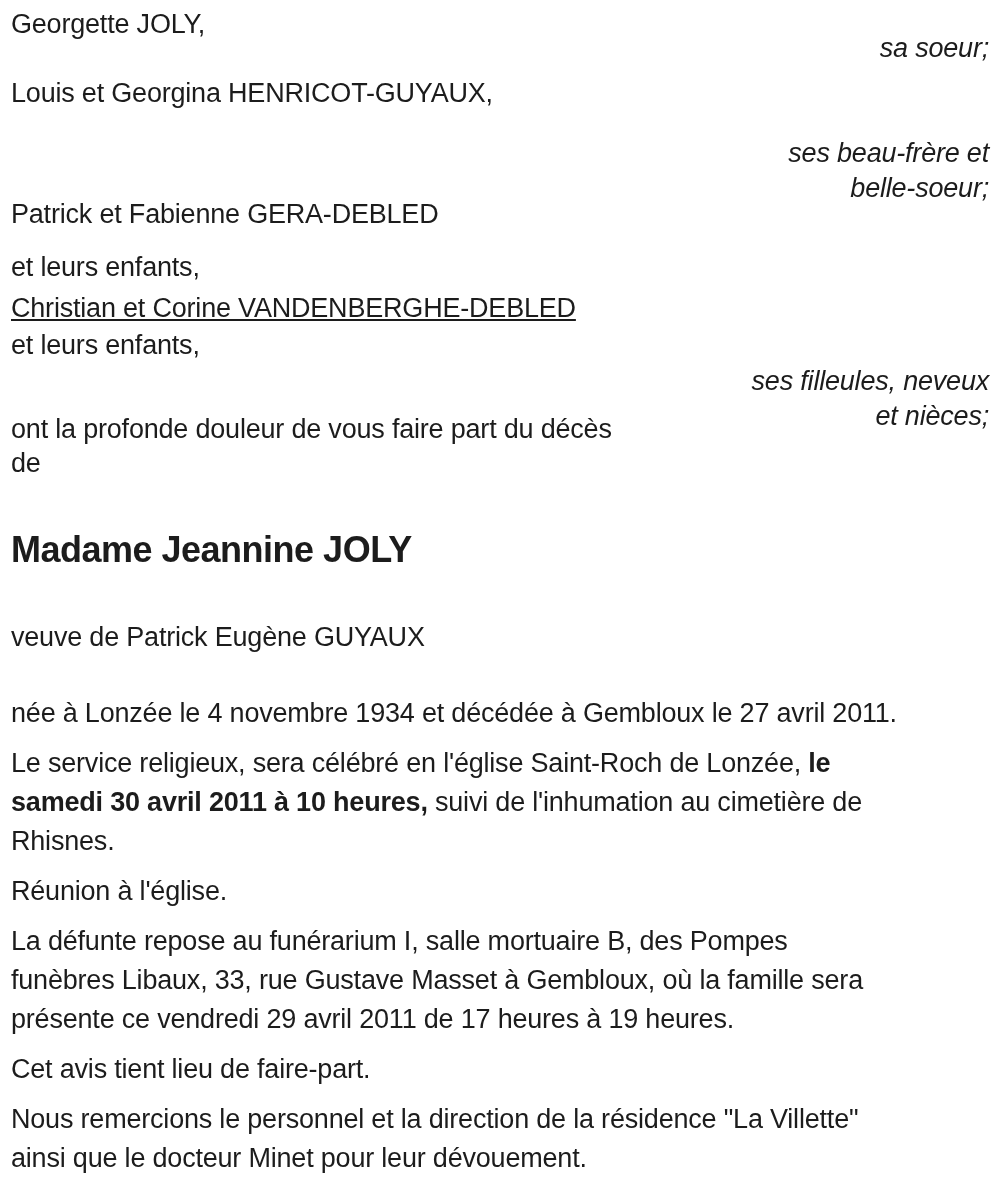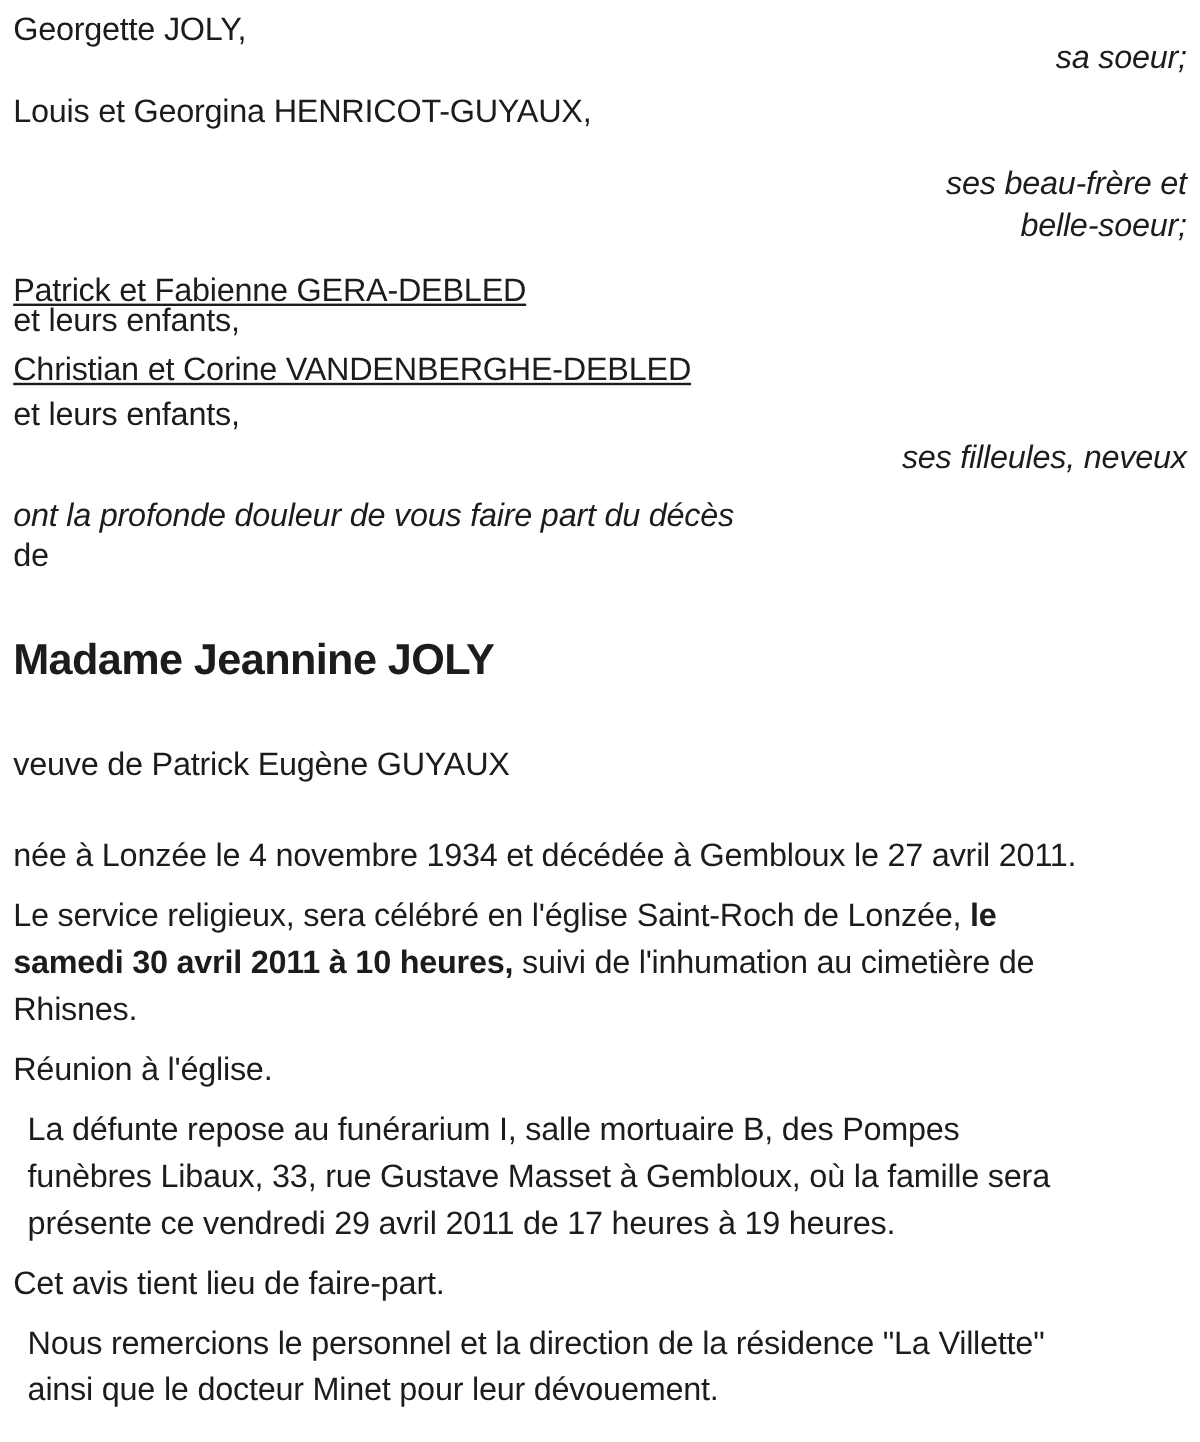--- a/index.html
+++ b/index.html
@@ -33,47 +33,46 @@
   .ln.right {
     text-align: right;
     font-style: italic;
   }
   .t-g1n1 { top: 6px; }
   .t-g1r1 { top: 30px; }
   .t-g2n1 { top: 75px; }
   .t-g2n2 { top: 112px; }
   .t-g2r1 { top: 135px; }
   .t-g2r2 { top: 170px; }
-  .t-g3n1 { top: 224px; text-decoration: underline; }
+  .t-g3n1 { top: 196px; }
   .t-g3n2 { top: 249px; }
   .t-g3n3 { top: 290px; text-decoration: underline; }
   .t-g3n4 { top: 327px; }
   .t-g3r1 { top: 363px; }
   .t-g3r2 { top: 398px; }
-  .t-ann1 { top: 411px; font-style: italic; }
+  .t-ann1 { top: 411px; }
   .t-ann2 { top: 445px; }
 
   
   .flow {
     padding: 0 11px;
   }
   .flow h1 {
     margin: 36px 0 0 0;
     font-size: 36px;
     line-height: 48px;
     font-weight: bold;
     letter-spacing: -0.5px;
   }
   .flow p {
     margin: 11px 0 0 0;
     line-height: 39px;
   }
   .flow p.multiline {
     white-space: pre-line;
-    margin-left: 12px;
   }
   .p-widow { margin-top: 44px !important; }
   .p-birth { margin-top: 37px !important; }
   strong { font-weight: bold; }
 </style>
 </head>
 <body>
 
 <main>
 
@@ -83,20 +82,21 @@
 
     <div class="ln t-g2n1">Louis et Georgina HENRICOT-GUYAUX,</div>
     <div class="ln right t-g2r1">ses beau-frère et</div>
     <div class="ln right t-g2r2">belle-soeur;</div>
 
     <div class="ln t-g3n1">Patrick et Fabienne GERA-DEBLED</div>
     <div class="ln t-g3n2">et leurs enfants,</div>
     <div class="ln t-g3n3">Christian et Corine VANDENBERGHE-DEBLED</div>
     <div class="ln t-g3n4">et leurs enfants,</div>
     <div class="ln right t-g3r1">ses filleules, neveux</div>
+    <div class="ln right t-g3r2">et nièces;</div>
 
     <div class="ln t-ann1">ont la profonde douleur de vous faire part du décès</div>
     <div class="ln t-ann2">de</div>
   </section>
 
   <section class="flow">
 
     <h1>Madame Jeannine JOLY</h1>
 
     <p class="p-widow">veuve de Patrick Eugène GUYAUX</p>

